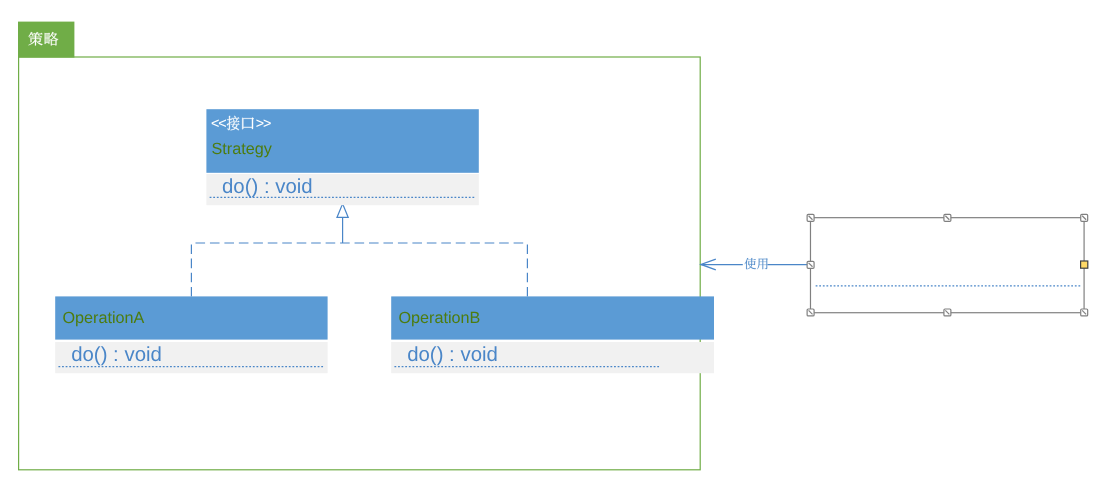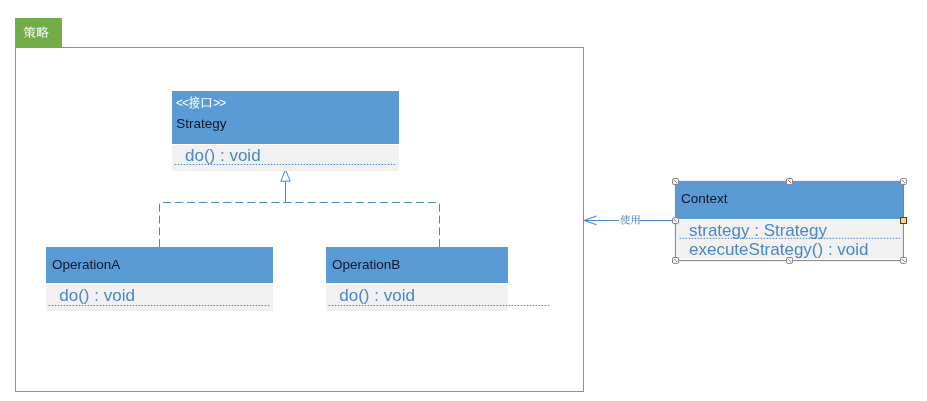--- a/index.html
+++ b/index.html
@@ -11,21 +11,21 @@
 #canvas{position:relative;width:927px;height:401px;background:#fff;}
 
 .pkg-frame{position:absolute;left:15px;top:47px;width:569px;height:345px;
            border:1px solid #70ad47;box-sizing:border-box;}
 .pkg-tab{position:absolute;left:15px;top:18px;width:47px;height:30px;background:#70ad47;}
 
 .cls{position:absolute;}
 .cls-head{position:absolute;left:0;top:0;width:100%;background:#5b9bd5;}
 .cls-body{position:absolute;left:0;width:100%;background:#f1f1f1;}
 .cls-stereo{position:absolute;color:#fff;white-space:nowrap;font-size:12px;line-height:12px;letter-spacing:-1px;}
-.cls-name{position:absolute;color:#0f172a;white-space:nowrap;font-size:13.5px;line-height:13.5px;}
+.cls-name{position:absolute;color:#4d7c0f;white-space:nowrap;font-size:13.5px;line-height:13.5px;}
 .cls-member{position:absolute;color:#4a86c8;white-space:nowrap;font-size:17px;line-height:11.5px;}
 
 #edges,#glyphs,#sel{position:absolute;left:0;top:0;width:927px;height:401px;overflow:visible;}
 #edges{z-index:1}
 #boxes{z-index:2;position:absolute;left:0;top:0;width:927px;height:401px;}
 #glyphs{z-index:3;pointer-events:none}
 #sel{z-index:4}
 .handle{fill:#ffffff;stroke:#808080;stroke-width:1;}
 .handle-mark{fill:none;stroke:#808080;stroke-width:1;}
 
@@ -64,34 +64,27 @@
       <div class="cls-member" style="left:13px;top:58.5px;">do() : void</div>
     </div>
 
     <div class="cls" style="left:46px;top:247px;width:227px;height:80px;">
       <div class="cls-head" style="height:36px;"></div>
       <div class="cls-name" style="left:6px;top:11px;">OperationA</div>
       <div class="cls-body" style="top:37.5px;height:26.3px;"></div>
       <div class="cls-member" style="left:13.3px;top:42.8px;">do() : void</div>
     </div>
 
-    <div class="cls" style="left:326px;top:247px;width:182px;height:63px;">
+    <div class="cls" style="left:326px;top:247px;width:269px;height:63px;">
       <div class="cls-head" style="height:36px;"></div>
       <div class="cls-name" style="left:6px;top:11px;">OperationB</div>
       <div class="cls-body" style="top:37.5px;height:26.3px;"></div>
       <div class="cls-member" style="left:13.3px;top:42.8px;">do() : void</div>
     </div>
 
-    <div class="cls" style="left:676px;top:182px;width:227.5px;height:76.7px;">
-      <div class="cls-head" style="height:37px;"></div>
-      <div class="cls-name" style="left:5px;top:10.3px;">Context</div>
-      <div class="cls-body" style="top:38.3px;height:38.6px;"></div>
-      <div class="cls-member" style="left:13px;top:43px;">strategy : Strategy</div>
-      <div class="cls-member" style="left:13px;top:62px;">executeStrategy() : void</div>
-    </div>
 
   </div>
 
   <svg id="glyphs">
     <g fill="#ffffff" stroke="#ffffff" stroke-width="18" aria-label="策略">
       <path transform="translate(23.3,37.0) scale(0.01262,-0.0122)" d="M589 839C548 739 483 647 422 593L434 580L465 599V520H77L86 492H465V399H240L169 431V145H178C205 145 234 160 234 165V370H465V317C381 164 207 31 36 -41L43 -58C205 -5 362 91 465 197V-79H478C502 -79 530 -64 530 -55V257C606 110 747 6 904 -55C914 -23 934 -3 963 0L964 11C788 58 606 159 530 302V370H772V238C772 226 768 221 752 221C733 221 652 226 652 226V210C690 206 711 198 723 189C735 181 739 166 742 149C826 157 837 186 837 233V358C857 361 874 369 880 376L795 438L762 399H530V492H906C920 492 930 497 932 507C899 537 847 578 847 578L802 520H530V578C556 582 564 593 567 607L488 615C520 639 551 668 580 700H649C675 669 700 625 706 588C759 549 810 639 698 700H939C953 700 963 705 965 716C933 747 882 786 882 786L836 730H604C618 747 630 766 642 785C663 781 677 790 681 800ZM203 839C163 719 97 611 30 545L43 533C102 572 160 630 207 700H256C276 670 296 627 298 591C347 549 401 635 297 700H494C507 700 517 705 519 716C491 745 444 782 444 782L403 730H227C237 748 248 766 257 785C279 783 291 791 296 802Z"></path>
       <path transform="translate(36.3,37.0) scale(0.0125,-0.01224)" d="M584 838C541 701 466 577 389 501V711C408 715 425 723 431 730L356 790L321 751H138L76 782V27H87C113 27 133 41 133 48V110H331V43H340C360 43 388 60 389 66V263L392 259C425 271 456 285 486 299V-77H495C526 -77 546 -63 546 -58V-8H797V-69H806C835 -69 859 -55 859 -50V246C879 249 889 256 896 263L825 317L794 280H558L498 306C570 343 631 387 682 437C744 377 822 327 923 289C930 320 951 337 977 344L980 355C874 382 788 423 718 475C775 539 818 609 851 685C875 686 886 689 894 696L824 761L781 721H608C620 742 631 763 641 785C661 783 673 792 678 802ZM546 21V250H797V21ZM331 722V451H258V722ZM204 722V451H133V722ZM133 422H204V140H133ZM331 422V140H258V422ZM389 279V499L402 489C454 525 504 572 548 629C575 572 608 520 648 473C580 395 492 328 389 279ZM782 693C757 628 722 566 677 509C631 550 594 598 563 650L592 693Z"></path>
     </g>
     <g fill="#ffffff" stroke="#ffffff" stroke-width="22" aria-label="接口">
       <path transform="translate(188.8,107.5) scale(0.0112,-0.0130)" d="M566 843 555 835C587 807 619 757 623 715C683 669 742 795 566 843ZM471 654 459 648C486 608 519 544 523 493C579 443 640 563 471 654ZM866 754 825 702H368L376 672H918C932 672 941 677 943 688C914 717 866 754 866 754ZM876 369 831 312H572L606 378C634 377 644 386 648 398L551 426C541 399 522 357 500 312H314L322 282H485C458 227 427 172 405 139C480 115 550 90 612 63C539 5 438 -34 298 -63L303 -81C470 -59 586 -22 667 39C745 3 810 -34 856 -69C923 -108 1001 -19 715 82C765 134 798 200 822 282H933C947 282 956 287 959 298C927 328 876 369 876 369ZM478 147C503 186 531 235 557 282H747C728 209 698 150 654 102C604 117 546 132 478 147ZM316 667 274 613H244V801C268 804 278 813 281 827L181 838V613H37L45 583H181V369C113 342 56 322 25 312L64 231C73 235 81 246 83 258L181 313V27C181 13 176 8 159 8C141 8 52 15 52 15V-1C91 -6 114 -14 128 -26C140 -38 145 -56 148 -76C234 -68 244 -34 244 21V351L375 429L370 442H928C942 442 951 447 954 458C923 488 872 528 872 528L827 472H703C742 514 782 564 807 604C828 604 841 612 845 624L745 651C728 597 700 525 674 472H358L366 442H368L244 393V583H364C378 583 388 588 390 599C362 629 316 667 316 667Z"></path>

